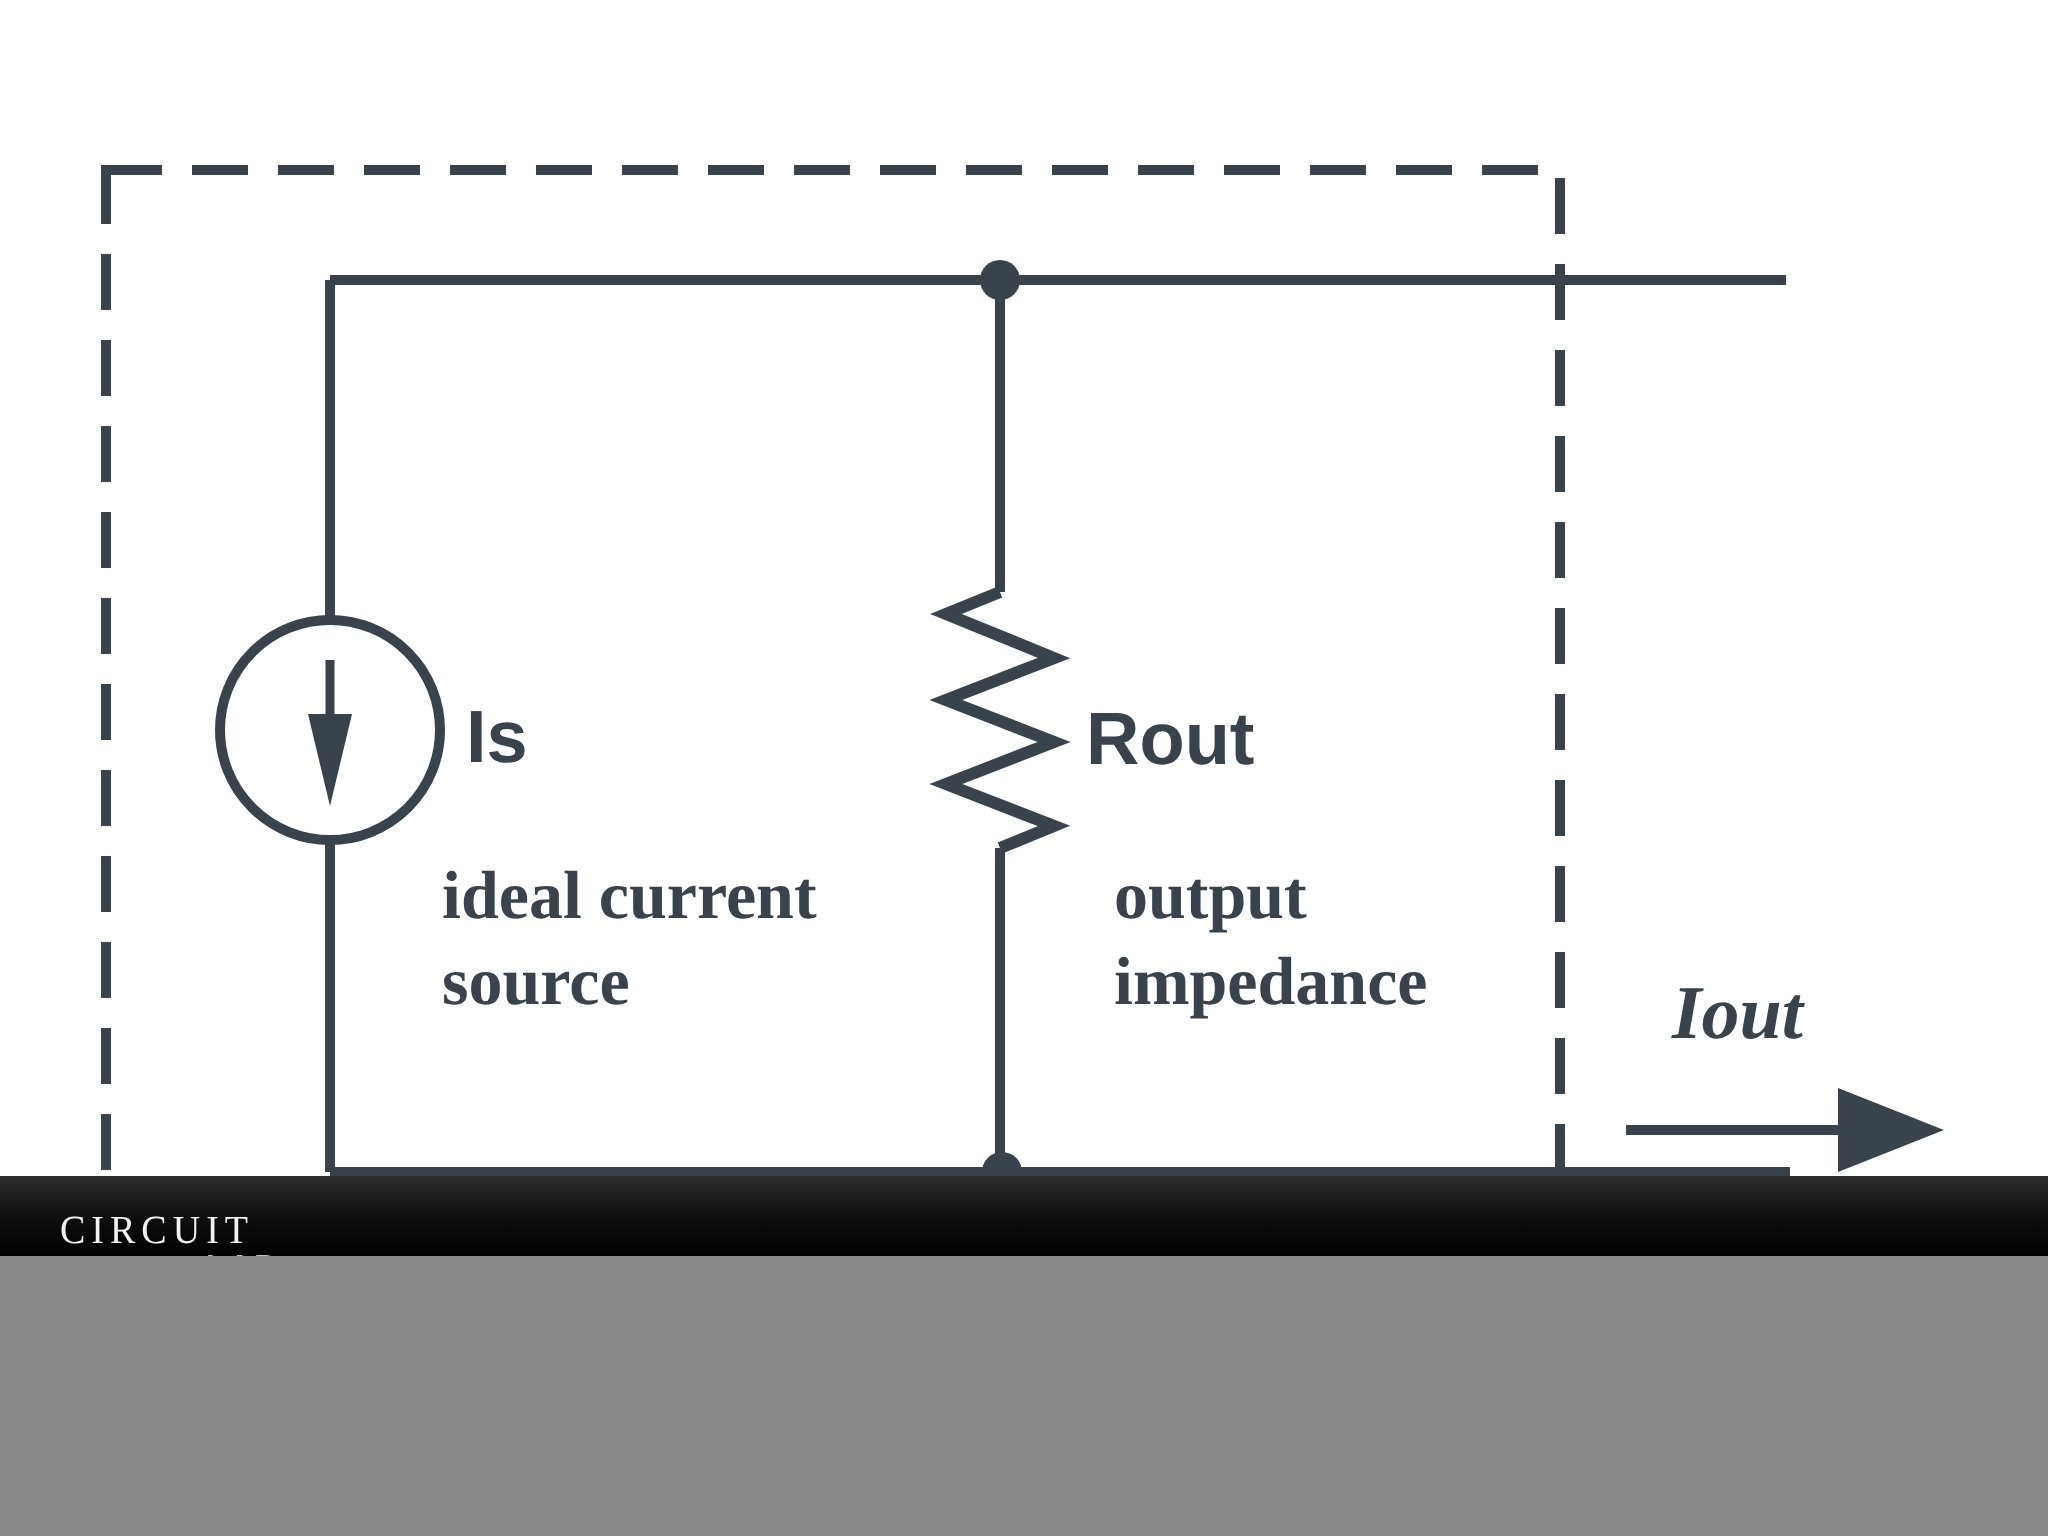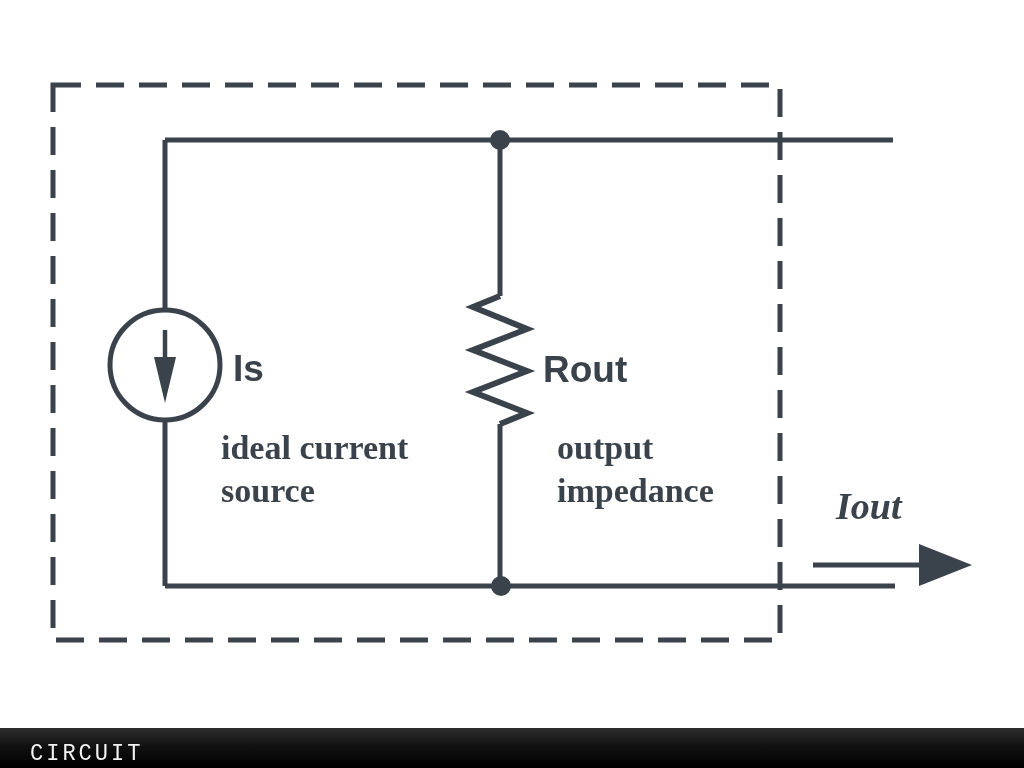--- a/index.html
+++ b/index.html
@@ -1,31 +1,31 @@
 <!DOCTYPE html>
 <html><head>
 <meta charset="utf-8">
 <style>
   html,body{margin:0;padding:0;background:#888;}
   .stage{
-    position:relative;width:1024px;height:768px;background:#ffffff;
+    position:relative;width:1024px;height:628px;background:#ffffff;
     overflow:hidden;font-family:"Liberation Sans",sans-serif;
   }
   .schematic-svg{position:absolute;left:0;top:0;}
   .lbl-sans{font-family:"Liberation Sans",sans-serif;font-weight:bold;font-size:37px;fill:#3a434b;}
   .lbl-serif{font-family:"Liberation Serif","DejaVu Serif",serif;font-weight:bold;font-size:34px;fill:#3a434b;}
   .lbl-serif-italic{font-family:"Liberation Serif","DejaVu Serif",serif;font-weight:bold;font-style:italic;font-size:38px;fill:#3a434b;}
   .footer{
     position:absolute;left:0;bottom:0;width:1024px;height:40px;
     background:linear-gradient(180deg,#2e2e2e 0%,#111 45%,#000 100%);
     display:flex;align-items:center;
   }
   .logo{margin-left:30px;width:110px;color:#f2f2f2;line-height:1;}
-  .logo-top{font-size:22px;letter-spacing:3px;font-weight:normal;margin-bottom:1px;
-    font-family:Liberation Mono, monospace;transform:scaleY(1.05);margin-top:30px;}
+  .logo-top{font-size:19px;letter-spacing:3px;font-weight:normal;margin-bottom:1px;
+    font-family:Liberation Serif, serif;transform:scaleY(1.05);margin-top:30px;}
   .logo-bottom{display:flex;align-items:center;gap:42px;}
   .logo-bottom svg{display:block;}
   .logo-lab{font-size:15px;font-weight:bold;letter-spacing:2px;margin-left:2px;
     font-family:"Liberation Sans",sans-serif;}
   .meta{margin-left:80px;color:#fff;font-family:"DejaVu Sans",sans-serif;}
   .meta-line1{font-size:14.5px;line-height:19px;white-space:pre;}
   .meta-author{font-style:italic;font-weight:normal;}
   .meta-sep{font-weight:normal;}
   .meta-title{font-weight:bold;}
   .meta-url{font-size:14.5px;line-height:19px;font-weight:normal;}

